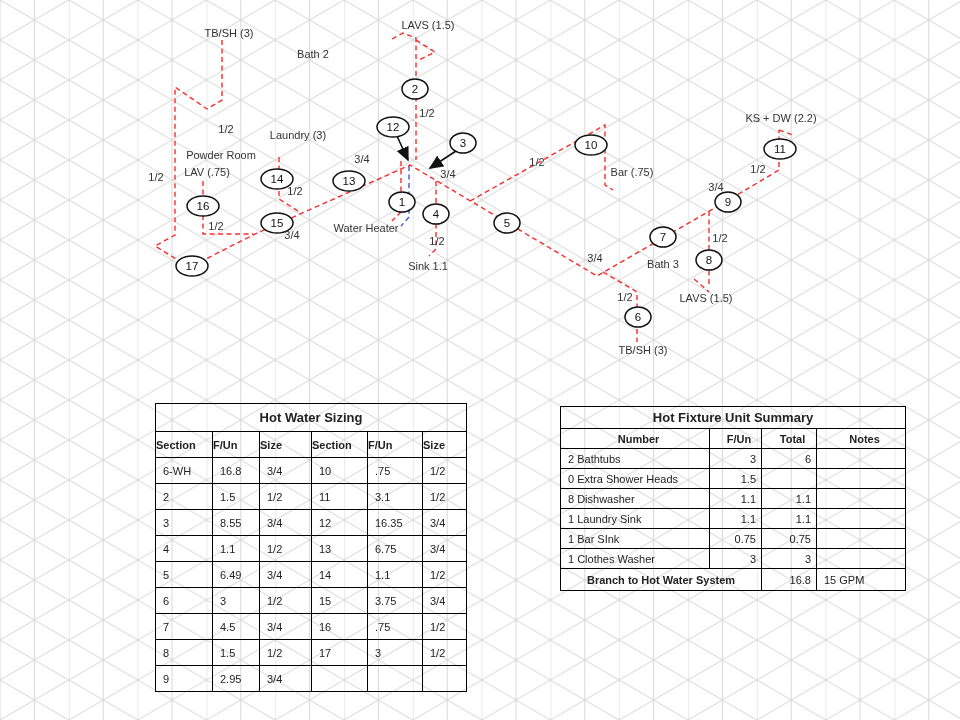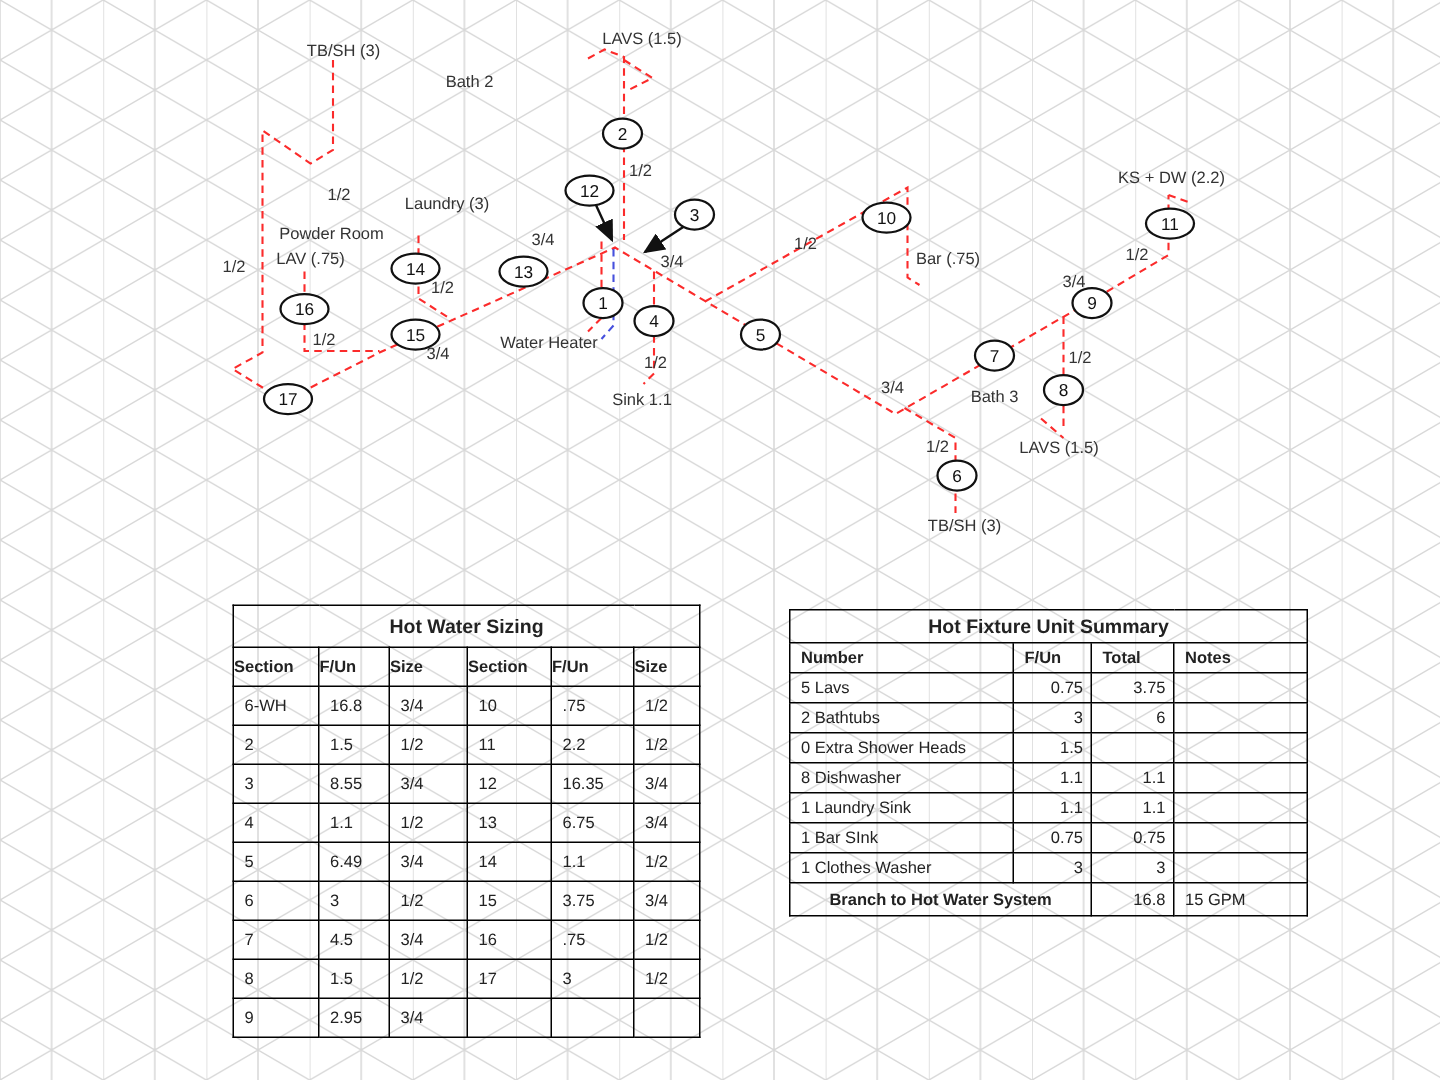--- a/index.html
+++ b/index.html
@@ -4,26 +4,26 @@
 <style>
   html,body{margin:0;padding:0;background:#fff;}
   #stage{position:relative;width:960px;height:720px;overflow:hidden;
          font-family:"Liberation Sans", sans-serif;background:#fff;}
   #diagram-svg{position:absolute;left:0;top:0;}
   
   .tbl{position:absolute;border-collapse:collapse;table-layout:fixed;background:transparent;}
   .tbl th,.tbl td{border:1px solid #000;font-size:11px;font-weight:normal;
                   color:#222;padding:0 0 0 7px;text-align:left;overflow:hidden;white-space:nowrap;}
   .tbl .title{font-size:13px;font-weight:bold;text-align:center;padding:0;}
-  .tbl .hdr{font-weight:bold;}
+  .tbl .hdr{font-weight:bold;text-align:center;}
   #sizing-table{left:155px;top:403px;width:311px;}
   #sizing-table td,#sizing-table th{height:25px;}
   #sizing-table .title{height:27px;}
   #sizing-table .hdr{text-align:left;padding:0;}
-  #summary-table{left:526px;top:406px;width:345px;}
+  #summary-table{left:560px;top:406px;width:345px;}
   #summary-table td,#summary-table th{height:19px;}
   #summary-table .title{height:21px;}
   #summary-table td.num{text-align:right;padding:0 5px 0 0;}
   #summary-table td.footer-label{font-weight:bold;text-align:center;padding:0;height:21px;}
 </style>
 </head>
 <body>
 
 <div id="stage">
 
@@ -154,21 +154,21 @@
           <td>3/4</td>
           <td>10</td>
           <td>.75</td>
           <td>1/2</td>
         </tr>
         <tr>
           <td>2</td>
           <td>1.5</td>
           <td>1/2</td>
           <td>11</td>
-          <td>2.2</td>
+          <td>3.1</td>
           <td>1/2</td>
         </tr>
         <tr>
           <td>3</td>
           <td>8.55</td>
           <td>3/4</td>
           <td>12</td>
           <td>16.35</td>
           <td>3/4</td>
         </tr>
@@ -236,26 +236,20 @@
       </tr>
       <tr>
         <th class="hdr">Number</th>
         <th class="hdr">F/Un</th>
         <th class="hdr">Total</th>
         <th class="hdr">Notes</th>
       </tr>
     </thead>
     <tbody id="summary-body">
         <tr>
-          <td>5 Lavs</td>
-          <td class="num">0.75</td>
-          <td class="num">3.75</td>
-          <td></td>
-        </tr>
-        <tr>
           <td>2 Bathtubs</td>
           <td class="num">3</td>
           <td class="num">6</td>
           <td></td>
         </tr>
         <tr>
           <td>0 Extra Shower Heads</td>
           <td class="num">1.5</td>
           <td></td>
           <td></td>

